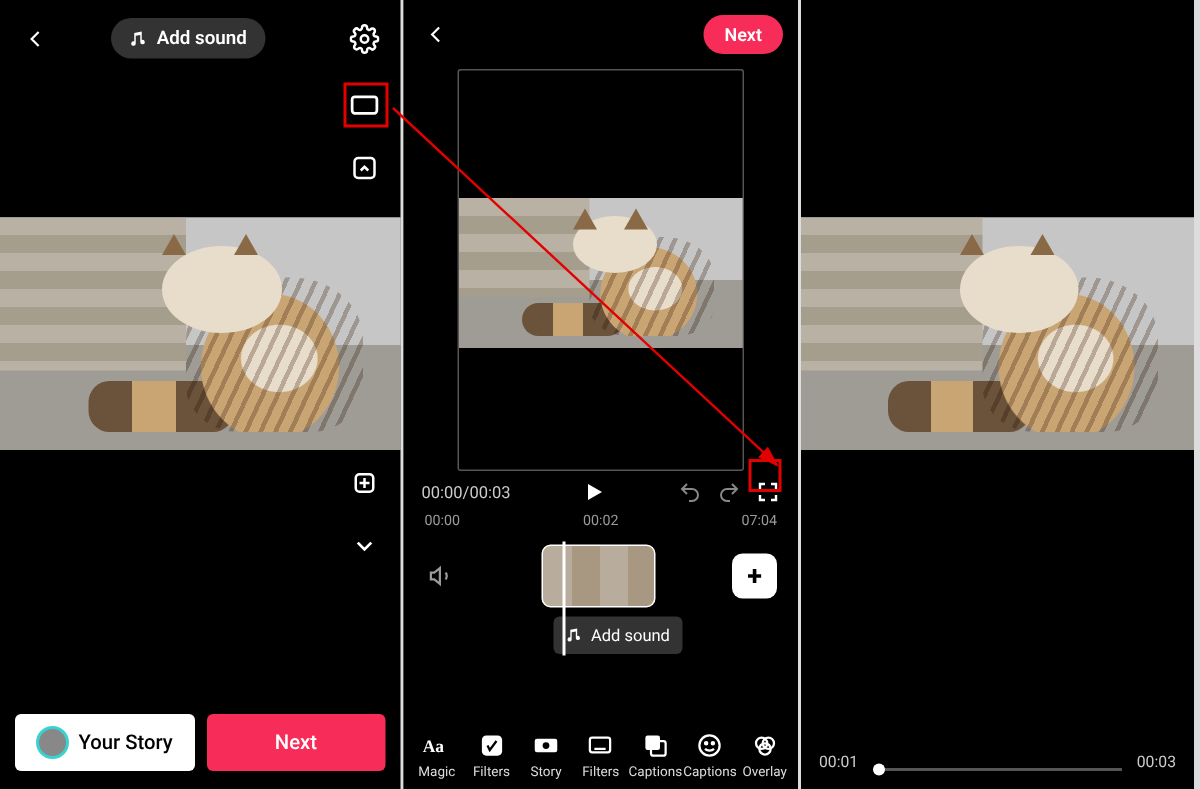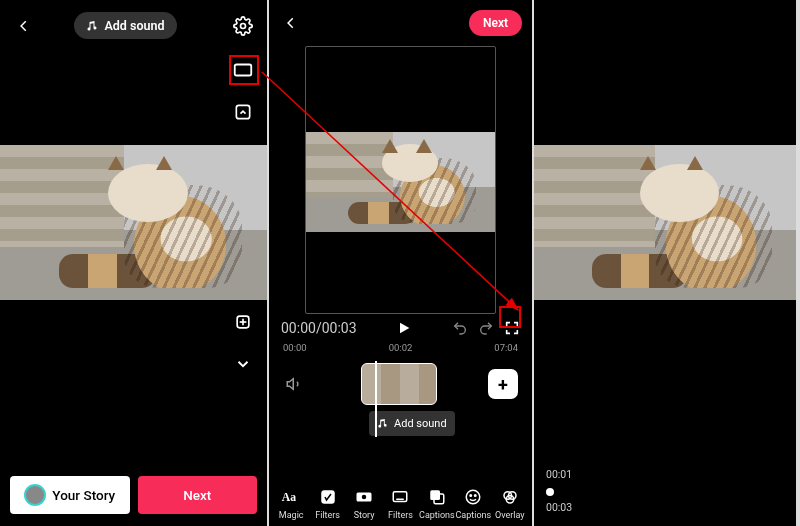--- a/index.html
+++ b/index.html
@@ -131,21 +131,21 @@
   }
   .p2-canvas .inner-vid {
     position:absolute;
     left:0; right:0;
     top:85px; height:100px;
     background:#bfbfbf;
   }
   .p2-playbar {
     display:flex;align-items:center;justify-content:space-between;
     padding:6px 12px 2px 12px;
-    font-size:14px;
+    font-size:11px;
     color:#ccc;
   }
   .p2-playbar .play { font-size:16px;color:#fff; }
   .p2-playbar .right-ctrls { display:flex;gap:10px;align-items:center; }
   .hl2 { width:22px;height:22px;border:2px solid #e30000;position:absolute; right:11px; top:306px; }
   .p2-timeline-labels {
     display:flex;justify-content:space-between;
     padding:4px 14px;
     font-size:9.5px;color:#999;
   }
@@ -197,22 +197,22 @@
 
   
   .p3-video {
     position:absolute;
     left:0;top:145px;width:264px;height:155px;
     background:#bfbfbf;
   }
   .p3-seek {
     position:absolute;
     bottom:12px;left:12px;right:12px;
-    display:flex;align-items:flex-start;gap:10px;
-    font-size:10.5px;color:#ccc;flex-direction:column;
+    display:flex;align-items:flex-end;gap:10px;
+    font-size:10.5px;color:#ccc;
   }
   .p3-seek .bar {
     flex:1;height:2px;background:#555;position:relative;
   }
   .p3-seek .bar::before {
     content:'';position:absolute;left:0;top:-3px;width:8px;height:8px;border-radius:50%;background:#fff;
   }
 
   
   .arrow-svg { position:absolute; left:256px; top:58px; width:300px; height:260px; pointer-events:none; }

